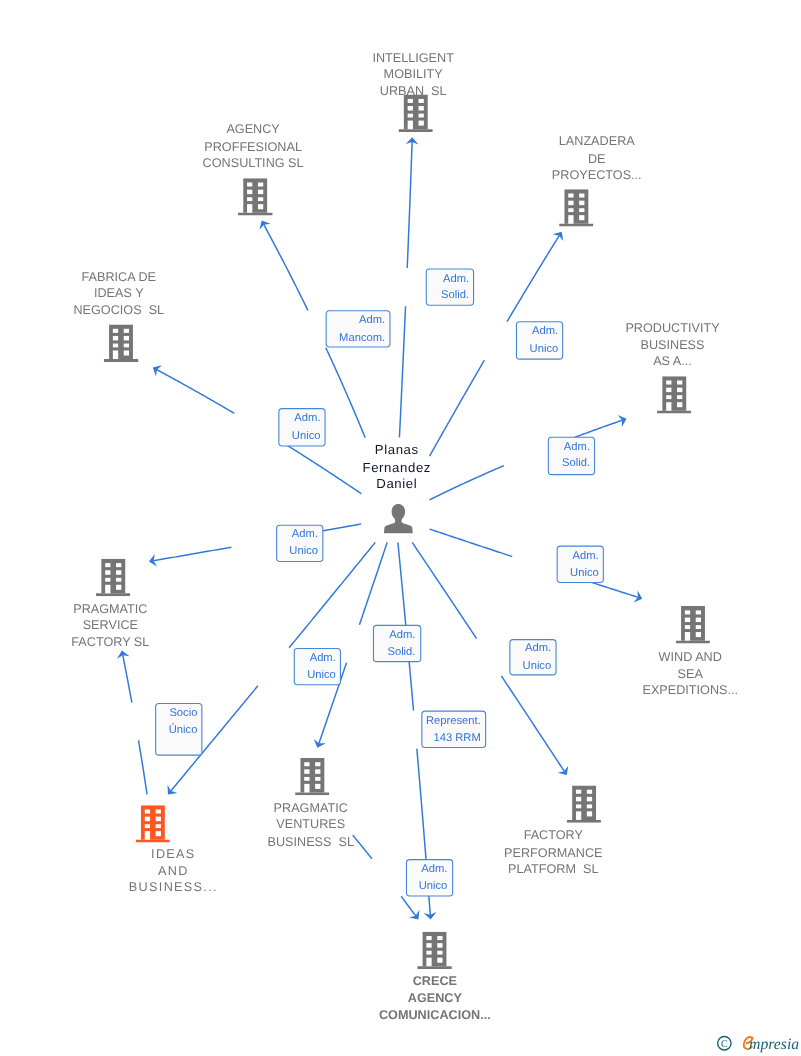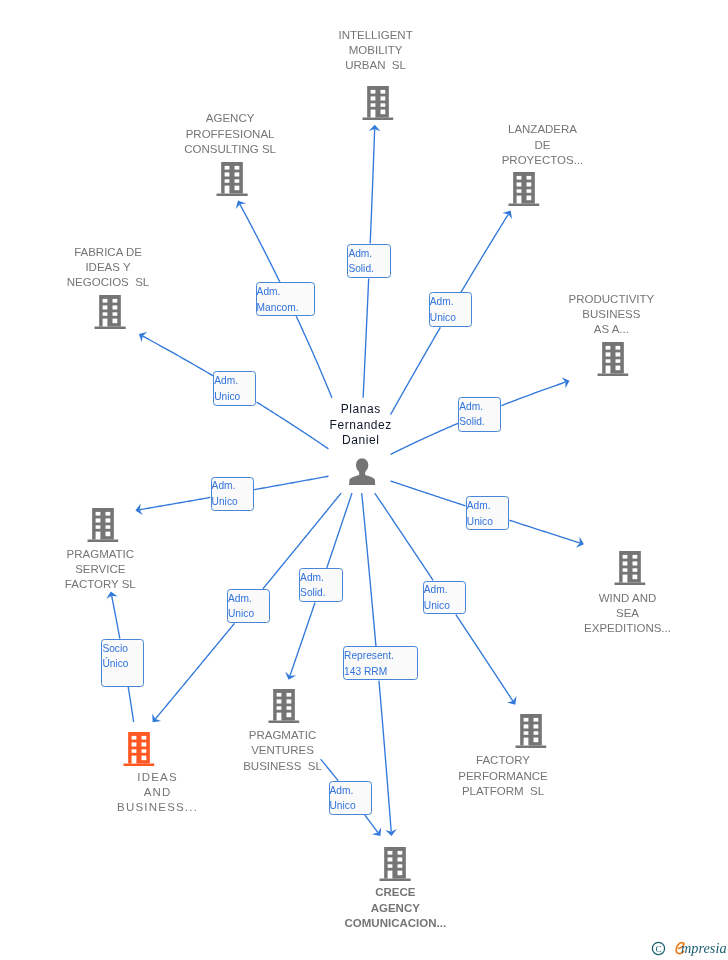--- a/index.html
+++ b/index.html
@@ -10,21 +10,21 @@
   #stage{position:relative;width:728px;height:960px;background:#fff;overflow:hidden;}
   svg#edges{position:absolute;left:0;top:0;width:728px;height:960px;}
   .node{position:absolute;transform:translateX(-50%);text-align:center;white-space:pre;}
   .caption{font-size:11.5px;line-height:15.2px;color:#757575;}
   .node.hl .caption{letter-spacing:1.2px;text-indent:1.2px;}
   .ico{display:block;margin:0 auto;}
   .elabel{position:absolute;box-sizing:border-box;
           border:1.15px solid #4786d6;border-radius:3.4px;
           background:#fafafa;
           color:#3273dc;font-size:10.2px;line-height:15.5px;
-          text-align:left;white-space:nowrap;}
+          text-align:right;white-space:nowrap;margin-left:40px;}
   #person-name{position:absolute;transform:translateX(-50%);text-align:center;
                font-size:12px;letter-spacing:.55px;text-indent:-2.6px;line-height:15.5px;color:#0f172a;white-space:nowrap;}
   #watermark{position:absolute;left:650px;top:936px;}
 </style>
 </head>
 <body>
 
 <div id="stage">
   <svg id="edges" viewBox="0 0 728 960">
       <path d="M363.12 397.79 L363.13 397.42 L363.24 395.24 L363.34 393.07 L363.45 390.90 L363.55 388.74 L363.66 386.58 L363.76 384.42 L363.87 382.27 L363.97 380.13 L364.07 377.98 L364.18 375.85 L364.28 373.72 L364.38 371.59 L364.48 369.47 L364.58 367.36 L364.68 365.24 L364.78 363.14 L364.88 361.04 L364.98 358.94 L365.08 356.85 L365.18 354.76 L365.28 352.68 L365.38 350.60 L365.48 348.53 L365.57 346.46 L365.67 344.40 L365.77 342.34 L365.86 340.29 L365.96 338.24 L366.05 336.19 L366.15 334.16 L366.24 332.12 L366.34 330.09 L366.43 328.07 L366.52 326.05 L366.62 324.04 L366.71 322.03 L366.80 320.02 L366.89 318.02 L366.99 316.03 L367.08 314.04 L367.17 312.05 L367.26 310.07 L367.35 308.10 L367.44 306.12 L367.53 304.16 L367.62 302.20 L367.71 300.24 L367.79 298.29 L367.88 296.34 L367.97 294.40 L368.06 292.47 L368.14 290.53 L368.23 288.61 L368.31 286.68 L368.40 284.77 L368.48 282.85 L368.57 280.95 L368.65 279.04 L368.68 278.41" stroke="#3279db" stroke-width="1.35" stroke-linecap="butt" fill="none"></path>
@@ -61,21 +61,21 @@
       <path d="M378.95 680.67 L378.98 680.98 L379.14 682.87 L379.30 684.75 L379.46 686.64 L379.62 688.52 L379.79 690.40 L379.95 692.28 L380.11 694.16 L380.27 696.05 L380.43 697.92 L380.59 699.80 L380.75 701.68 L380.90 703.56 L381.06 705.44 L381.22 707.31 L381.38 709.19 L381.54 711.06 L381.69 712.94 L381.85 714.81 L382.01 716.68 L382.17 718.55 L382.32 720.42 L382.48 722.29 L382.63 724.16 L382.79 726.03 L382.94 727.90 L383.10 729.77 L383.25 731.64 L383.41 733.50 L383.56 735.37 L383.72 737.23 L383.87 739.10 L384.02 740.96 L384.18 742.82 L384.33 744.68 L384.48 746.54 L384.63 748.40 L384.78 750.26 L384.94 752.12 L385.09 753.98 L385.24 755.84 L385.39 757.69 L385.54 759.55 L385.69 761.40 L385.84 763.26 L385.99 765.11 L386.14 766.97 L386.28 768.82 L386.43 770.67 L386.58 772.52 L386.73 774.37 L386.88 776.22 L387.02 778.07 L387.17 779.92 L387.32 781.76 L387.46 783.61 L387.61 785.46 L387.76 787.30 L387.90 789.15 L388.05 790.99 L388.19 792.83 L388.34 794.67 L388.48 796.52 L388.63 798.36 L388.77 800.20 L388.91 802.04 L389.06 803.88 L389.20 805.71 L389.34 807.55 L389.49 809.39 L389.63 811.22 L389.77 813.06 L389.91 814.89 L390.05 816.73 L390.19 818.56 L390.33 820.39 L390.47 822.22 L390.61 824.05 L390.75 825.88 L390.89 827.71 L391.03 829.54 L391.17 831.37 L391.19 831.67" stroke="#3279db" stroke-width="1.35" stroke-linecap="butt" fill="none"></path>
       <path d="M391.52 835.93 L385.25 829.99 L391.19 831.65 L396.82 829.11 Z" fill="#3279db"></path>
       <path d="M133.65 722.12 L133.62 721.93 L133.46 720.79 L133.29 719.65 L133.12 718.50 L132.95 717.35 L132.78 716.20 L132.61 715.05 L132.44 713.90 L132.26 712.74 L132.09 711.58 L131.91 710.42 L131.74 709.25 L131.56 708.08 L131.38 706.91 L131.20 705.74 L131.02 704.57 L130.84 703.39 L130.65 702.21 L130.47 701.03 L130.28 699.84 L130.10 698.65 L129.91 697.46 L129.72 696.27 L129.53 695.08 L129.34 693.88 L129.15 692.68 L128.95 691.48 L128.76 690.27 L128.56 689.06 L128.37 687.85 L128.17 686.64 L127.97 685.43 L127.77 684.21 L127.57 682.99 L127.37 681.77 L127.16 680.54 L126.96 679.32 L126.75 678.09 L126.55 676.85 L126.34 675.62 L126.13 674.38 L125.92 673.14 L125.92 673.14" stroke="#3279db" stroke-width="1.35" stroke-linecap="butt" fill="none"></path>
       <path d="M119.85 638.73 L119.81 638.51 L119.57 637.20 L119.33 635.89 L119.09 634.57 L118.85 633.26 L118.60 631.94 L118.36 630.61 L118.11 629.29 L117.86 627.96 L117.61 626.63 L117.36 625.30 L117.11 623.97 L116.86 622.63 L116.60 621.29 L116.35 619.95 L116.09 618.60 L115.84 617.25 L115.58 615.90 L115.32 614.55 L115.06 613.20 L114.80 611.84 L114.54 610.48 L114.28 609.12 L114.01 607.75 L113.75 606.39 L113.48 605.02 L113.21 603.64 L112.94 602.27 L112.67 600.89 L112.40 599.51 L112.13 598.13 L111.86 596.75 L111.63 595.59" stroke="#3279db" stroke-width="1.35" stroke-linecap="butt" fill="none"></path>
       <path d="M110.80 591.42 L117.74 596.56 L111.64 595.63 L106.36 598.82 Z" fill="#3279db"></path>
       <path d="M320.68 759.20 L320.78 759.33 L321.41 760.09 L322.03 760.85 L322.66 761.61 L323.28 762.37 L323.91 763.13 L324.53 763.89 L325.16 764.65 L325.78 765.41 L326.40 766.18 L327.03 766.94 L327.65 767.70 L328.27 768.47 L328.89 769.23 L329.51 770.00 L330.13 770.76 L330.75 771.53 L331.37 772.29 L331.99 773.06 L332.61 773.82 L333.23 774.59 L333.85 775.36 L334.46 776.13 L335.08 776.90 L335.70 777.66 L336.31 778.43 L336.93 779.20 L337.54 779.97 L338.16 780.74 L338.16 780.74" stroke="#3279db" stroke-width="1.35" stroke-linecap="butt" fill="none"></path>
       <path d="M364.60 814.77 L364.70 814.90 L365.30 815.69 L365.90 816.48 L366.49 817.26 L367.09 818.05 L367.68 818.84 L368.27 819.63 L368.87 820.42 L369.46 821.22 L370.05 822.01 L370.65 822.80 L371.24 823.59 L371.83 824.38 L372.42 825.18 L373.01 825.97 L373.60 826.76 L374.19 827.56 L374.78 828.35 L375.37 829.15 L375.96 829.94 L376.55 830.74 L377.13 831.53 L377.72 832.33 L377.82 832.46" stroke="#3279db" stroke-width="1.35" stroke-linecap="butt" fill="none"></path>
       <path d="M380.36 835.92 L371.90 834.19 L377.82 832.45 L381.25 827.33 Z" fill="#3279db"></path>
     </svg>
   <div id="nodes">
-      <div class="node" style="left: 375.6px; top: 28px;"><div class="caption"><div>INTELLIGENT</div><div>MOBILITY</div><div>URBAN  SL</div></div></div>
+      <div class="node" style="left: 375.6px; top: 46px;"><div class="caption"><div>INTELLIGENT</div><div>MOBILITY</div><div>URBAN  SL</div></div></div>
       <div class="node" style="left: 377.9px; top: 85.7px;"><svg class="ico" width="31.4" height="34.0" viewBox="0 0 31.4 34.0">
           <path fill="#757575" d="M4.85 0h21.7v31.4H4.85z"></path>
           <path fill="#757575" d="M0 31.4h31.4v2.6H0z"></path>
           <g fill="#ffffff">
             <rect x="8.3" y="3.9" width="4.8" height="3.7"></rect>
             <rect x="18.2" y="3.9" width="4.8" height="3.7"></rect>
             <rect x="8.3" y="10.4" width="4.8" height="4.1"></rect>
             <rect x="18.2" y="10.4" width="4.8" height="4.1"></rect>
             <rect x="8.3" y="17.3" width="4.8" height="3.5"></rect>
             <rect x="18.2" y="17.3" width="4.8" height="3.5"></rect>
@@ -271,21 +271,21 @@
         <div>Solid.</div>
       </div>
       <div class="elabel" style="left: 227px; top: 589.1px; width: 43.3px; height: 34.1px; padding-top: 0.9px; padding-right: 4px;">
         <div>Adm.</div>
         <div>Unico</div>
       </div>
       <div class="elabel" style="left: 422.8px; top: 580.5px; width: 43.3px; height: 33.8px; padding-top: 0.9px; padding-right: 4px;">
         <div>Adm.</div>
         <div>Unico</div>
       </div>
-      <div class="elabel" style="left: 343.1px; top: 646.2px; width: 75px; height: 34.3px; padding-top: 0.9px; padding-right: 4px;">
+      <div class="elabel" style="left: 343.1px; top: 646.2px; width: 59px; height: 34.3px; padding-top: 0.9px; padding-right: 4px;">
         <div>Represent.</div>
         <div>143 RRM</div>
       </div>
       <div class="elabel" style="left: 101.4px; top: 638.9px; width: 43.1px; height: 48px; padding-top: 0.9px; padding-right: 4px;">
         <div>Socio</div>
         <div>Único</div>
       </div>
       <div class="elabel" style="left: 328.5px; top: 780.8px; width: 43.2px; height: 33.9px; padding-top: 0.9px; padding-right: 4px;">
         <div>Adm.</div>
         <div>Unico</div>

